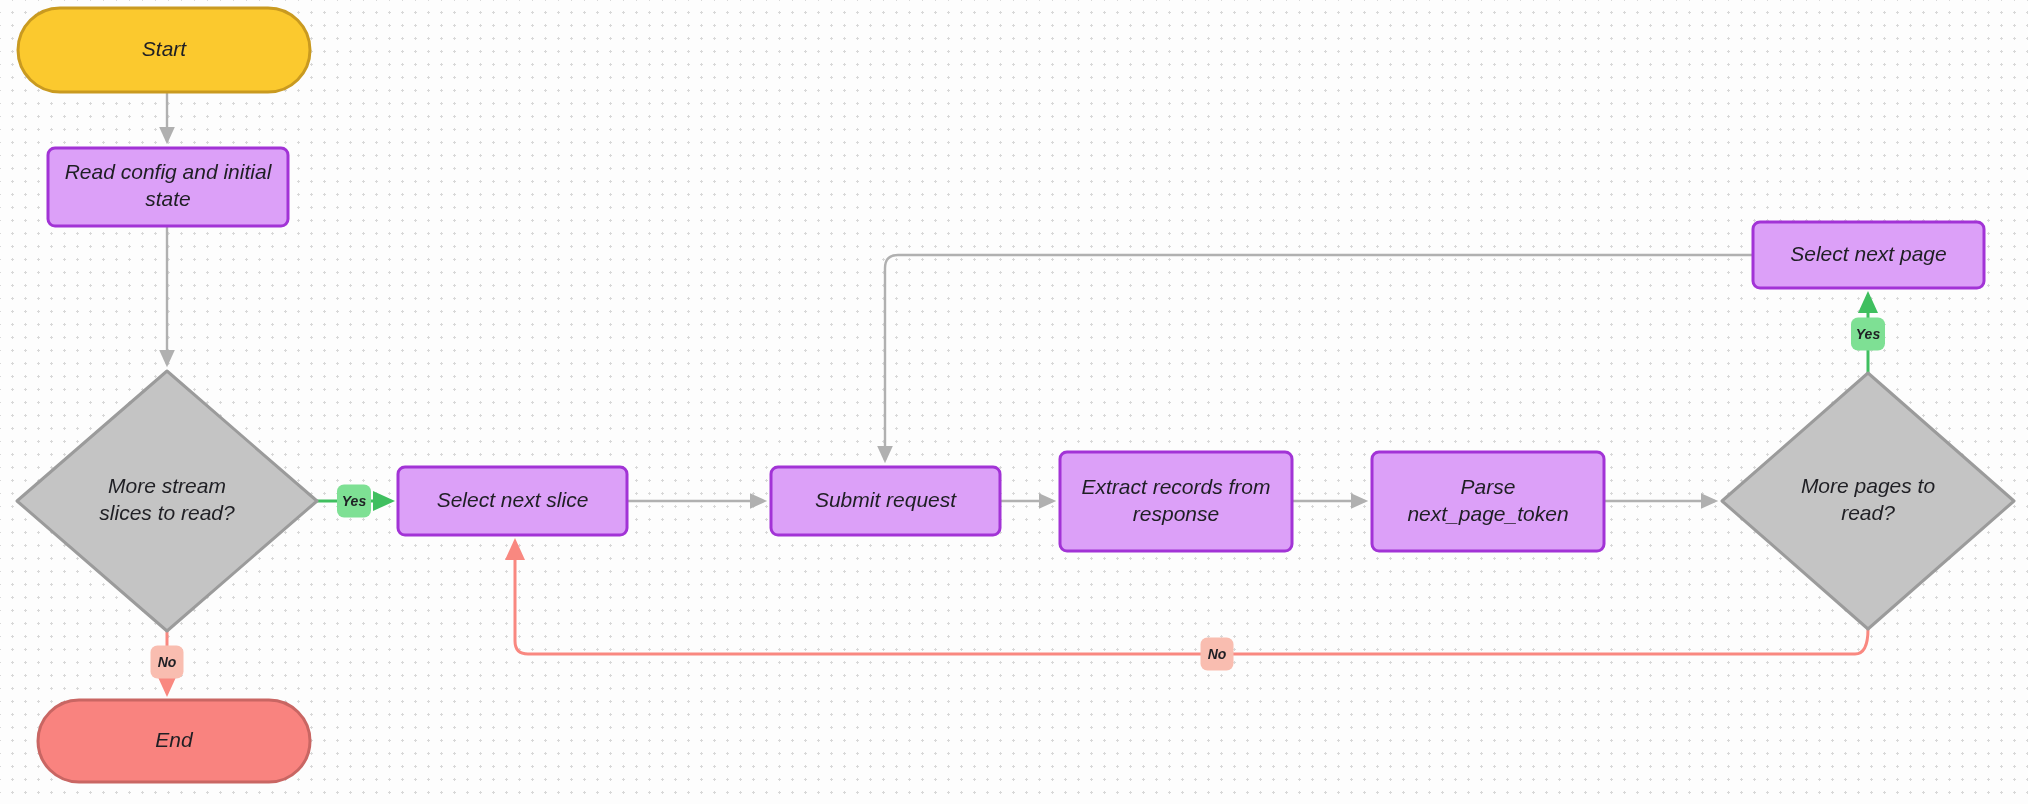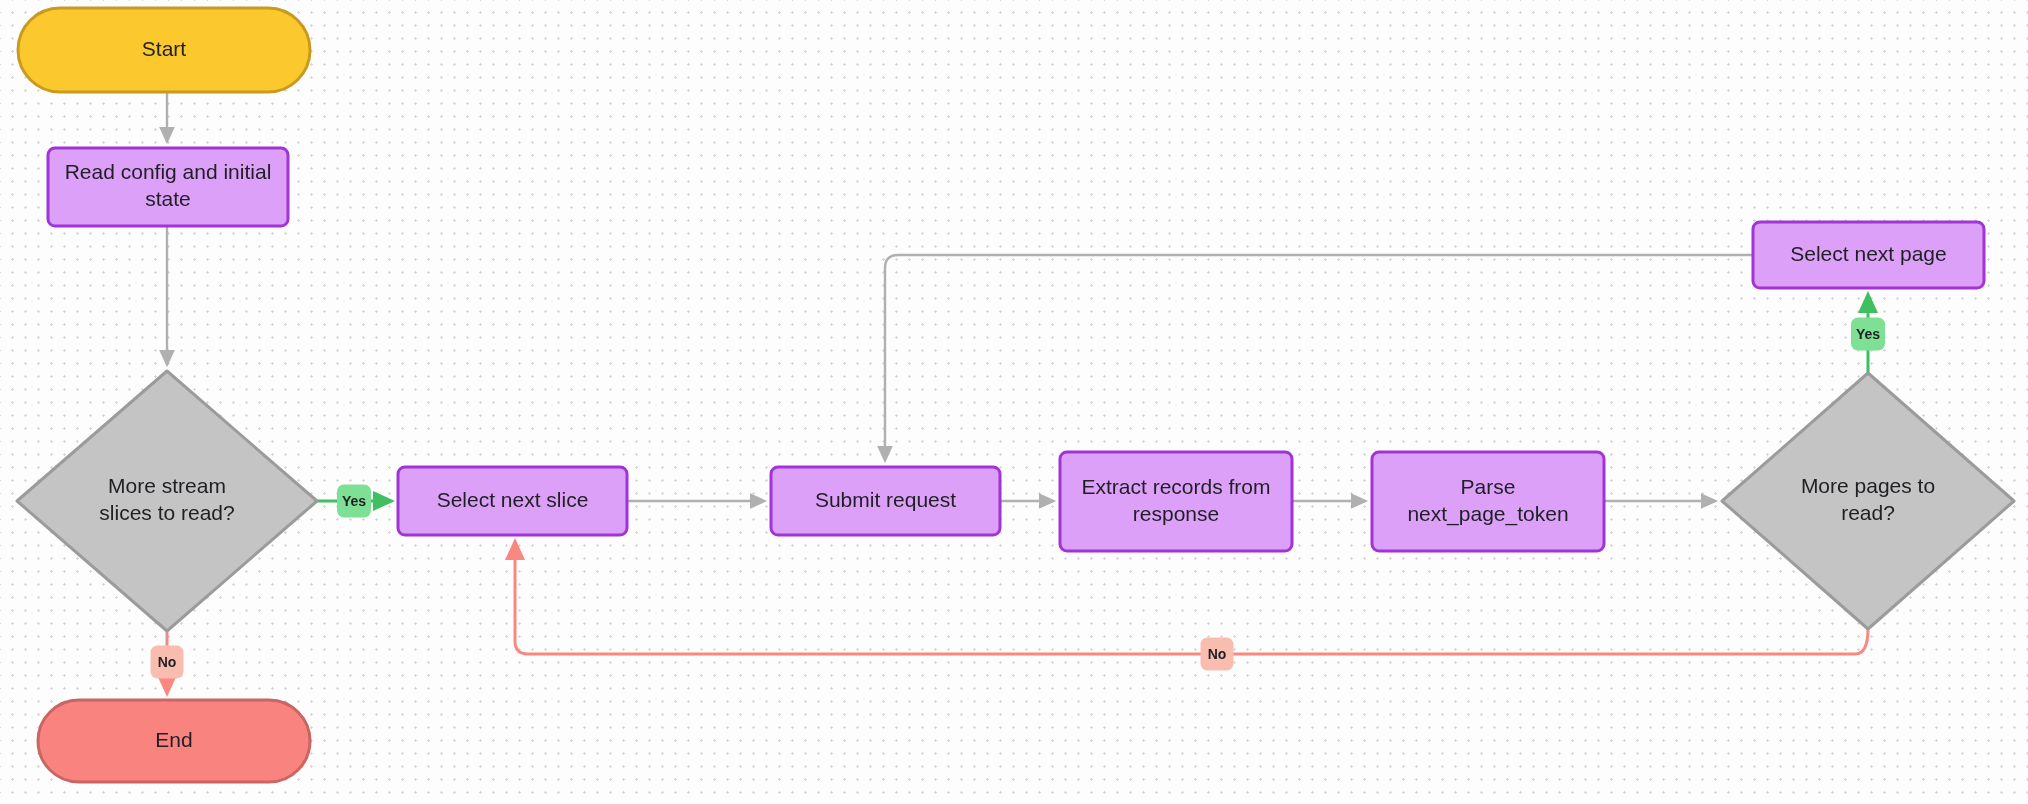--- a/index.html
+++ b/index.html
@@ -13,20 +13,21 @@
   }
   #canvas {
     position: relative;
     width: 2028px;
     height: 804px;
     overflow: hidden;
     background-color: #fdfdfd;
     background-image: radial-gradient(circle, #d8d8d8 1.1px, transparent 1.2px);
     background-size: 13px 13px;
     background-position: 6px 6px;
+    font-style: italic;
   }
   #flow {
     position: absolute;
     inset: 0;
     width: 2028px;
     height: 804px;
     display: block;
   }
   .node-label {
     font-family: "Liberation Sans", sans-serif;

